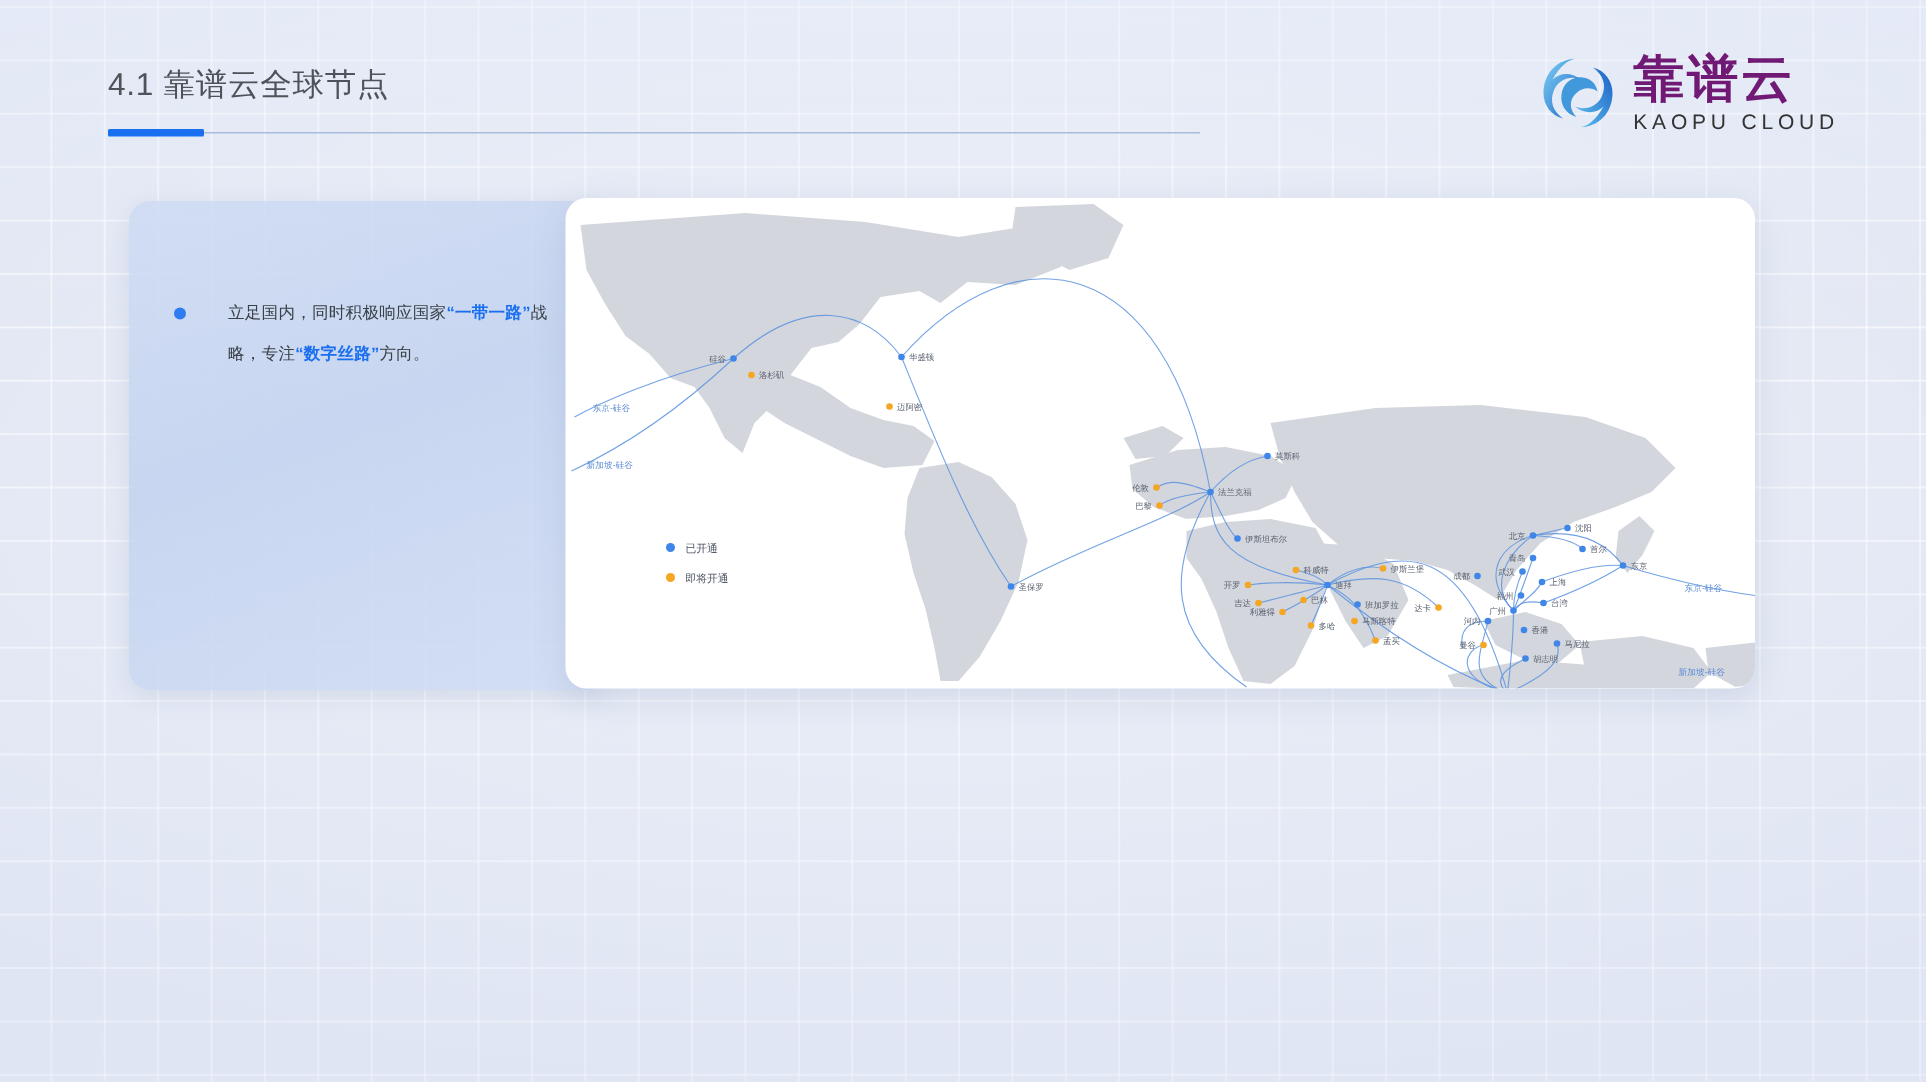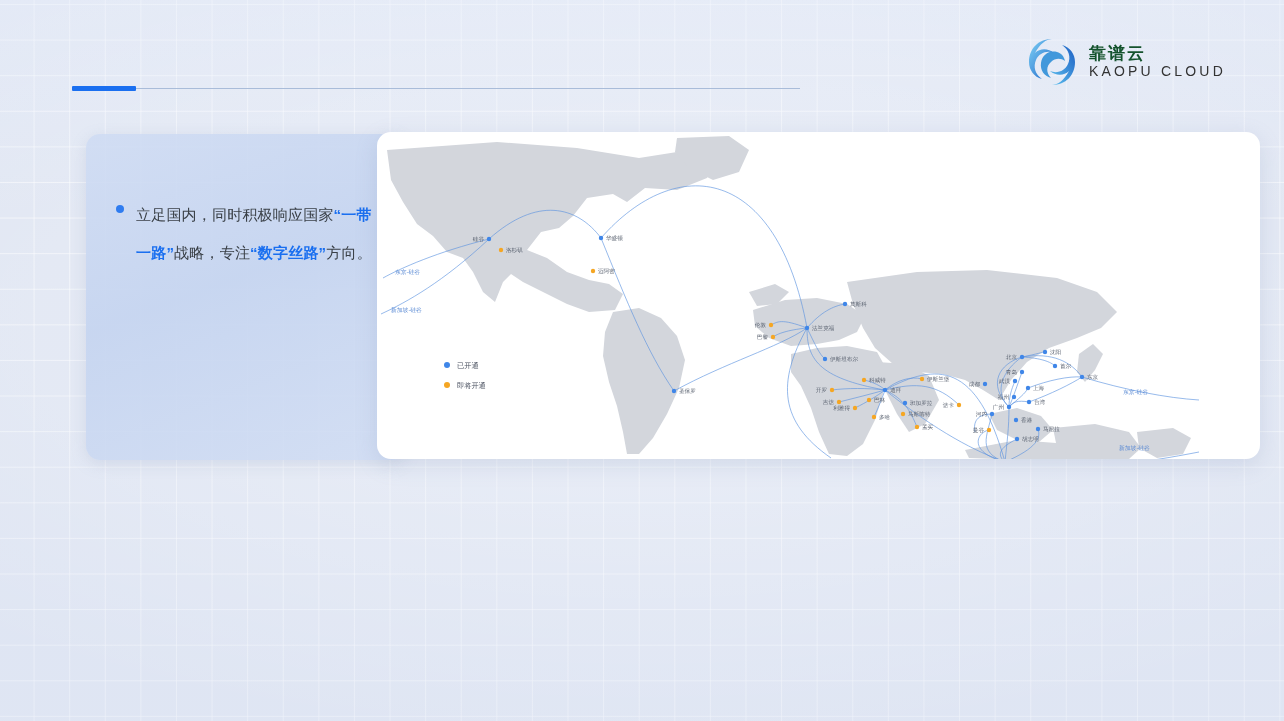--- a/index.html
+++ b/index.html
@@ -39,44 +39,44 @@
   }
   #title-accent{
     position:absolute; left:72px; top:85.5px; width:64px; height:5px;
     background:#1a6ff0; border-radius:1px;
   }
 
   
   #logo{ position:absolute; right:58px; top:36px; display:flex; align-items:center; gap:11px; }
   #logo-mark{ width:52px; height:52px; }
   #logo-text{ display:flex; flex-direction:column; gap:1px; }
-  #logo-cn{ font-size:17px; font-weight:bold; color:#14532d; letter-spacing:2px; line-height:1.05; }
+  #logo-cn{ font-size:34px; font-weight:bold; color:#701a75; letter-spacing:2px; line-height:1.05; }
   #logo-en{ font-size:14px; color:#333; letter-spacing:3.2px; }
 
   
   #info-card{
     position:absolute; left:86px; top:134px; width:320px; height:326px;
     border-radius:14px;
     background:linear-gradient(160deg, rgba(206,219,243,.85) 0%, rgba(198,213,240,.95) 45%, rgba(206,219,243,.8) 100%);
     box-shadow:0 4px 16px rgba(120,140,180,.18);
   }
   #bullets{ position:absolute; left:112px; top:196px; width:270px; }
   .bullet{ position:relative; padding-left:24px; margin-bottom:48px; }
   .bullet .dot{
     position:absolute; left:4px; top:9px; width:8px; height:8px;
     border-radius:50%; background:#2f7cf0;
   }
   .bullet p{
-    font-size:15px; line-height:38px; color:#3a4047; letter-spacing:.2px;
+    font-size:11px; line-height:27px; color:#3a4047; letter-spacing:.2px;margin-left:16px;
   }
   .hl{ color:#1a6ff0; font-weight:bold; }
 
   
   #map-card{
-    position:absolute; left:377px; top:132px; width:883px; height:327px;
+    position:absolute; left:377px; top:132px; width:793px; height:327px;
     background:#ffffff; border-radius:14px;
     box-shadow:0 6px 22px rgba(120,140,180,.20);
     overflow:hidden;
   }
   #map-svg{ position:absolute; left:0; top:0; width:827px; height:327px; }
   .city-label{ font-size:5.6px; fill:#5a6270; font-family:"Liberation Sans",sans-serif; }
   .route-label{ font-size:5.8px; fill:#5a8ad4; font-family:"Liberation Sans",sans-serif; }
   .legend-label{ font-size:7.2px; fill:#4a5160; font-family:"Liberation Sans",sans-serif; }
   .land{ fill:#d3d6dc; }
   .arc{ fill:none; stroke:#5b93e0; stroke-width:.75; opacity:.85; }
@@ -89,20 +89,21 @@
   
   #partners-row{ position:absolute; left:0; top:592px; width:1284px; height:80px; }
 </style>
 </head>
 <body>
 
 <div id="grid"></div>
 <div id="vignette"></div>
 
 <div id="header">
+  <div id="page-title">4.1 靠谱云全球节点</div>
   <div id="title-rule"></div>
   <div id="title-accent"></div>
 
   <div id="logo">
     <span id="logo-mark">
       <svg viewBox="0 0 52 52" width="52" height="52">
         <defs>
           <linearGradient id="lgA" x1="0" y1="0" x2="1" y2="1">
             <stop offset="0" stop-color="#7fd2f5"></stop>
               <stop offset="1" stop-color="#1a62c8"></stop>

